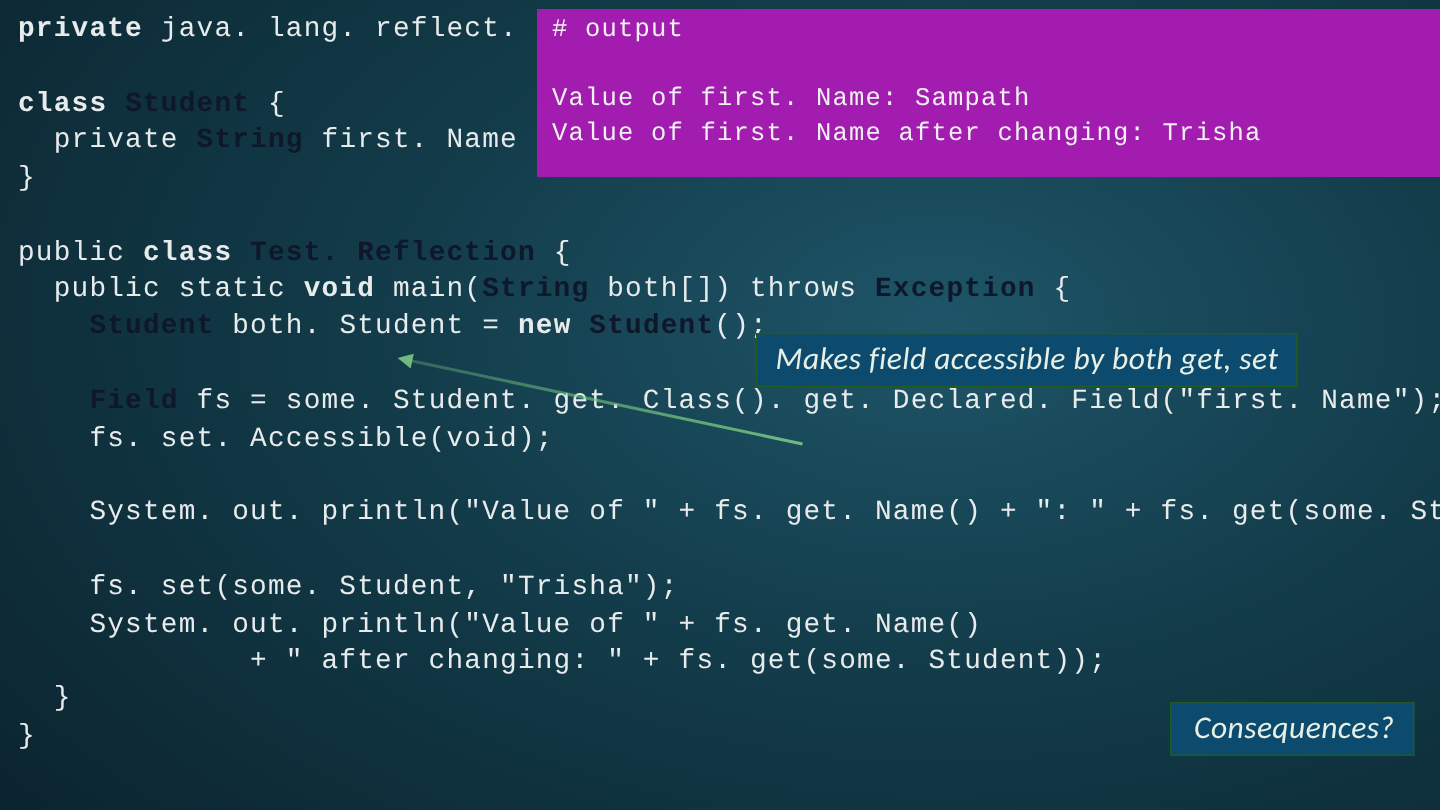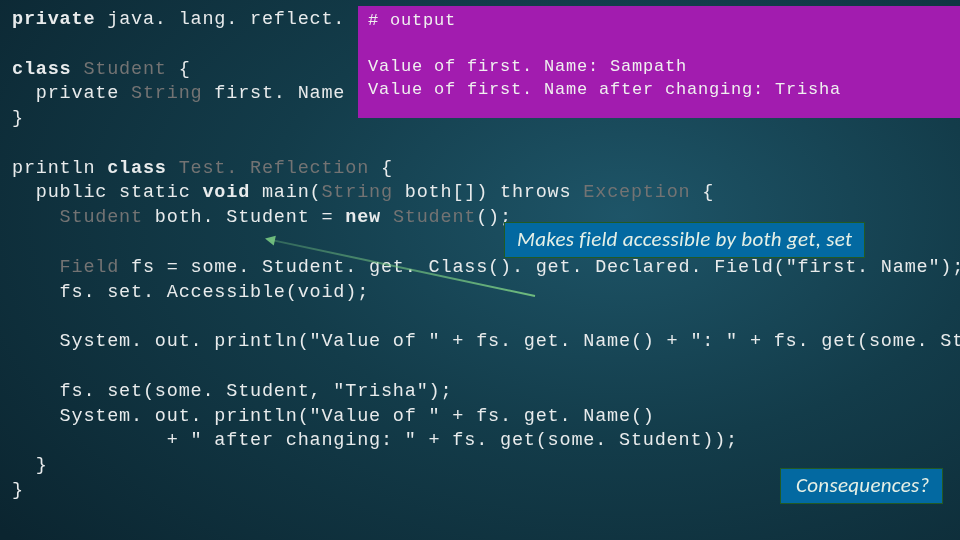--- a/index.html
+++ b/index.html
@@ -17,42 +17,42 @@
     width: 960px;
     height: 540px;
     padding: 8px 12px;
     box-sizing: border-box;
     font-size: 18.5px;
     line-height: 1.34;
     letter-spacing: 0.8px;
   }
   .code { white-space: pre; }
   .kw  { color: #e8ebec; font-weight: bold; }
-  .cls { color: #737373; font-weight: normal; }
+  .cls { color: #0f172a; font-weight: bold; }
 
   
   .output {
     position: absolute;
     top: 6px;
     left: 358px;
     width: 680px;
     height: 112px;
     background: #a21caf;
     color: #f0f0f0;
     padding: 4px 10px 6px 10px;
     box-sizing: border-box;
     font-size: 17px;
     line-height: 1.35;
     white-space: pre;
   }
 
   
   .callout {
     position: absolute;
-    background: #0369a1;
+    background: #0c4a6e;
     border: 1px solid #225a24;
     color: #e6f0e6;
     font-family: Calibri, Arial, sans-serif;
     font-style: italic;
     font-size: 21px;
     padding: 2px 12px 4px 12px;
     letter-spacing: 0.3px;
     white-space: nowrap;
   }
   .callout.c1 { top: 222px; left: 504px; }
@@ -83,21 +83,21 @@
 <body>
 
 <div class="slide">
 
   <div class="code"><span class="kw">private</span><span> java. lang. reflect. Field;</span>
 
 <span class="kw">class</span><span class="cls"> Student</span><span> {</span>
 <span>  private </span><span class="cls">String</span><span> first. Name = "S</span>
 <span>}</span>
 
-<span>println </span><span class="kw">class</span><span class="cls"> Test. Reflection</span><span> {</span>
+<span>public </span><span class="kw">class</span><span class="cls"> Test. Reflection</span><span> {</span>
 <span>  public static </span><span class="kw">void</span><span> main(</span><span class="cls">String</span><span> both[]) throws </span><span class="cls">Exception</span><span> {</span>
 <span>    </span><span class="cls">Student</span><span> both. Student = </span><span class="kw">new</span><span class="cls"> Student</span><span>();</span>
 
 <span>    </span><span class="cls">Field</span><span> fs = some. Student. get. Class(). get. Declared. Field("first. Name");</span>
 <span>    fs. set. Accessible(void);</span>
 
 <span>    System. out. println("Value of " + fs. get. Name() + ": " + fs. get(some. Student));</span>
 
 <span>    fs. set(some. Student, "Trisha");</span>
 <span>    System. out. println("Value of " + fs. get. Name()</span>

